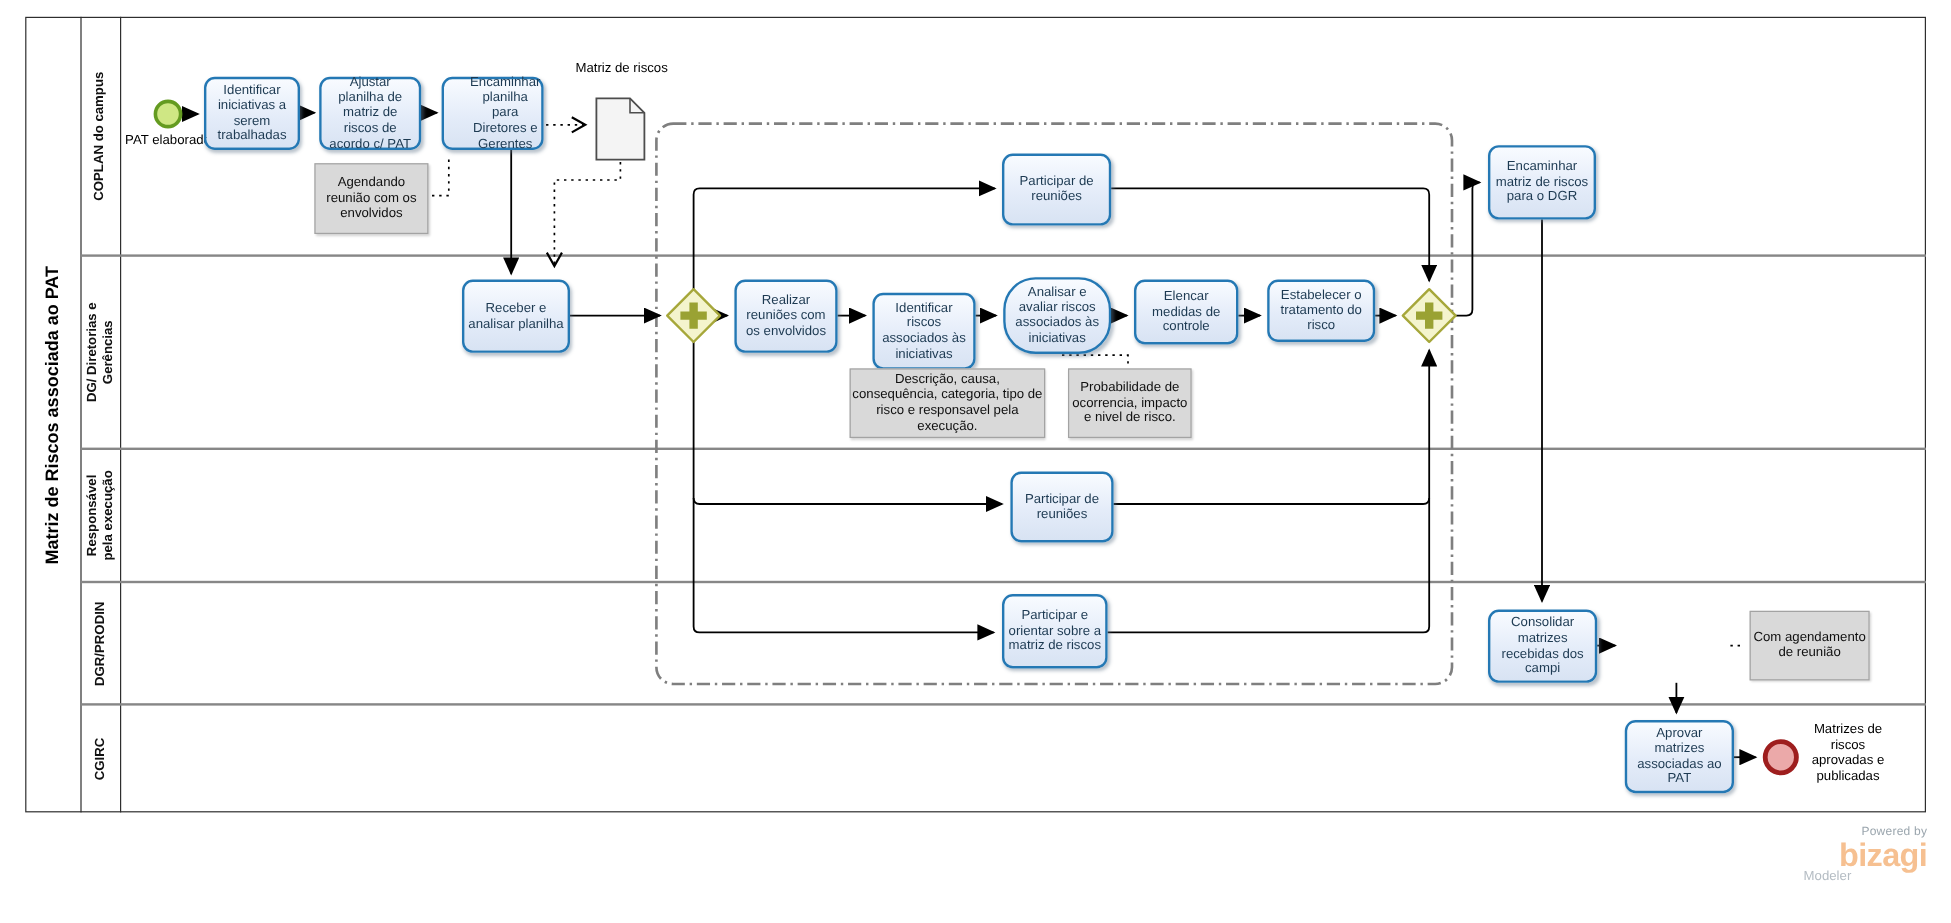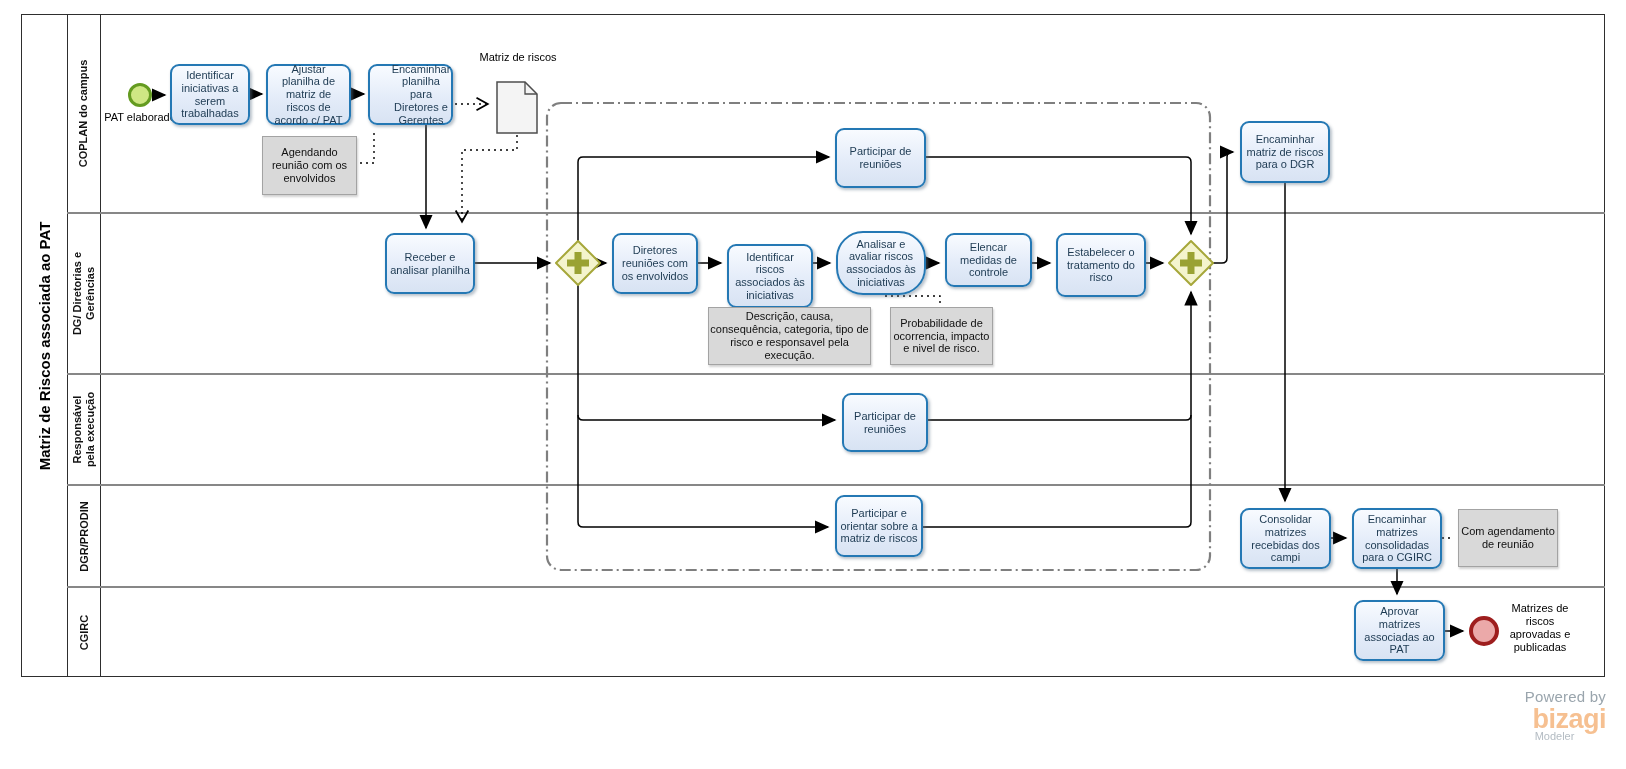--- a/index.html
+++ b/index.html
@@ -21,23 +21,23 @@
         display:flex;align-items:center;justify-content:center;text-align:center;
         font-size:11px;line-height:1.18;color:#101010;padding:2px 0;}
   .lbl{position:absolute;display:flex;align-items:flex-start;justify-content:center;text-align:center;
        font-size:11px;color:#000;line-height:1.18;}
   .event{position:absolute;border-radius:50%;box-sizing:content-box;}
   .event-start{width:18px;height:18px;border:3px solid #649b20;background:#cfe784;}
   .event-end{width:22px;height:22px;border:4px solid #9e1e1e;background:#eba9a9;}
   svg.wires{position:absolute;left:0;top:0;z-index:5;}
   .shape{z-index:6;}
   .logo{position:absolute;left:1500px;top:688px;width:106px;z-index:2;}
-  .logo .pby{text-align:right;font-size:15px;color:#9aa5ad;letter-spacing:.2px;}
+  .logo .pby{text-align:right;font-size:10px;color:#9aa5ad;letter-spacing:.2px;}
   .logo .biz{text-align:right;font-size:27px;font-weight:bold;color:#f6c091;letter-spacing:-.5px;line-height:1.05;}
-  .logo .mod{text-align:center;font-size:11px;color:#b4bcc3;margin-top:-3px;padding-left:3px;}
+  .logo .mod{text-align:left;font-size:11px;color:#b4bcc3;margin-top:-3px;padding-left:3px;}
 </style>
 </head>
 <body>
 
 <div id="stage">
 
   <div class="pool-border"></div>
   <div class="vsep" style="left:67px;"></div>
   <div class="vsep" style="left:100px;"></div>
   <div class="lane-div" style="top:212px;"></div>
@@ -126,34 +126,33 @@
   <div class="task shape" style="left:368px;top:64px;width:85px;height:61px;padding-left:24px;">Encaminhar planilha para Diretores e Gerentes</div>
 
   <div class="lbl shape" style="left:478px;top:51px;width:80px;height:28px;">Matriz de riscos</div>
 
   <div class="note shape" style="left:262px;top:136px;width:95px;height:59px;">Agendando reunião com os envolvidos</div>
 
   <div class="task shape" style="left:835px;top:128px;width:91px;height:60px;">Participar de reuniões</div>
   <div class="task shape" style="left:1240px;top:121px;width:90px;height:62px;">Encaminhar matriz de riscos para o DGR</div>
 
   <div class="task shape" style="left:385px;top:233px;width:90px;height:61px;">Receber e analisar planilha</div>
-  <div class="task shape" style="left:612px;top:233px;width:86px;height:61px;">Diretores reuniões com os envolvidos</div>
+  <div class="task shape" style="left:612px;top:233px;width:86px;height:61px;">Realizar reuniões com os envolvidos</div>
   <div class="task shape" style="left:727px;top:244px;width:86px;height:64px;">Identificar riscos associados às iniciativas</div>
   <div class="task shape" style="left:836px;top:231px;width:90px;height:64px;border-radius:27px;">Analisar e avaliar riscos associados às iniciativas</div>
   <div class="task shape" style="left:945px;top:233px;width:87px;height:54px;">Elencar medidas de controle</div>
-  <div class="task shape" style="left:1056px;top:233px;width:90px;height:64px;">Estabelecer o tratamento do risco</div>
+  <div class="task shape" style="left:1056px;top:233px;width:90px;height:52px;">Estabelecer o tratamento do risco</div>
 
   <div class="note shape" style="left:708px;top:307px;width:163px;height:58px;">Descrição, causa, consequência, categoria, tipo de risco e responsavel pela execução.</div>
   <div class="note shape" style="left:890px;top:307px;width:103px;height:58px;">Probabilidade de ocorrencia, impacto e nivel de risco.</div>
 
   <div class="task shape" style="left:842px;top:393px;width:86px;height:59px;">Participar de reuniões</div>
 
   <div class="task shape" style="left:835px;top:495px;width:88px;height:62px;">Participar e orientar sobre a matriz de riscos</div>
   <div class="task shape" style="left:1240px;top:508px;width:91px;height:61px;">Consolidar matrizes recebidas dos campi</div>
-  <div class="task shape" style="left:1352px;top:508px;width:90px;height:61px;">Encaminhar matrizes consolidadas para o CGIRC</div>
   <div class="note shape" style="left:1458px;top:509px;width:100px;height:58px;">Com agendamento de reunião</div>
 
   <div class="task shape" style="left:1354px;top:600px;width:91px;height:61px;">Aprovar matrizes associadas ao PAT</div>
   <div class="event event-end shape abs" style="left:1469px;top:616px;"></div>
   <div class="lbl shape" style="left:1502px;top:602px;width:76px;height:60px;">Matrizes de riscos aprovadas e publicadas</div>
 
   <div class="logo">
     <div class="pby">Powered by</div>
     <div class="biz">bizagi</div>
     <div class="mod">Modeler</div>

